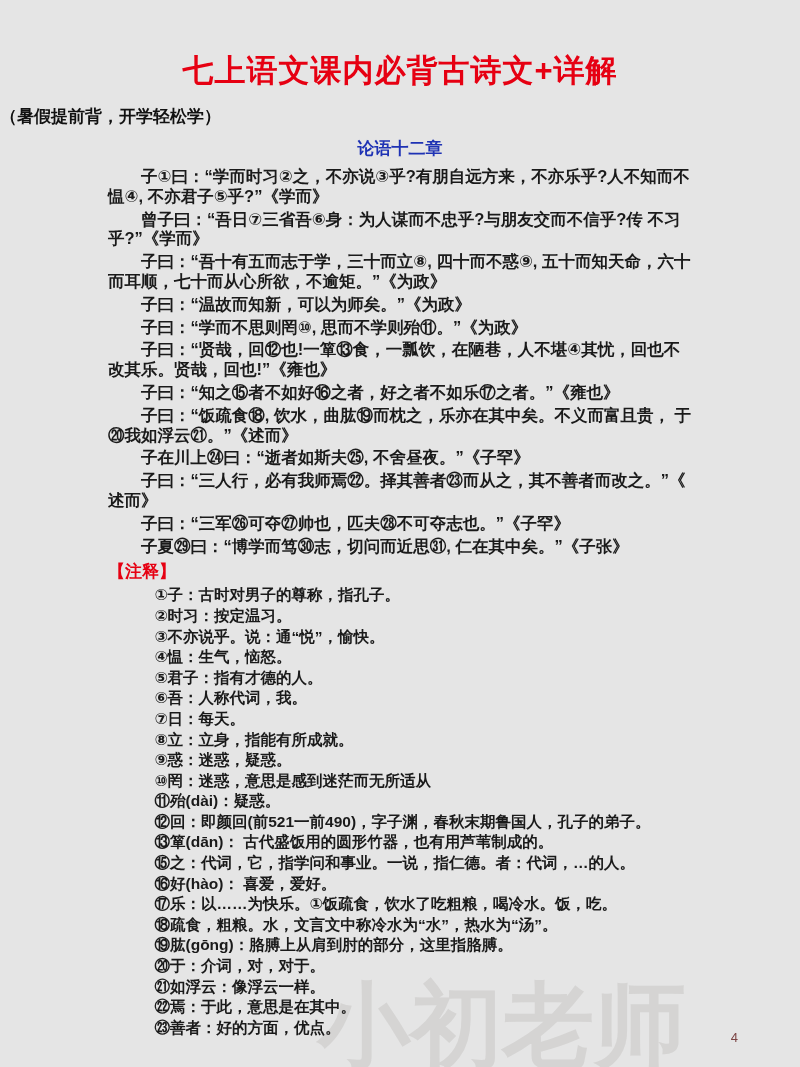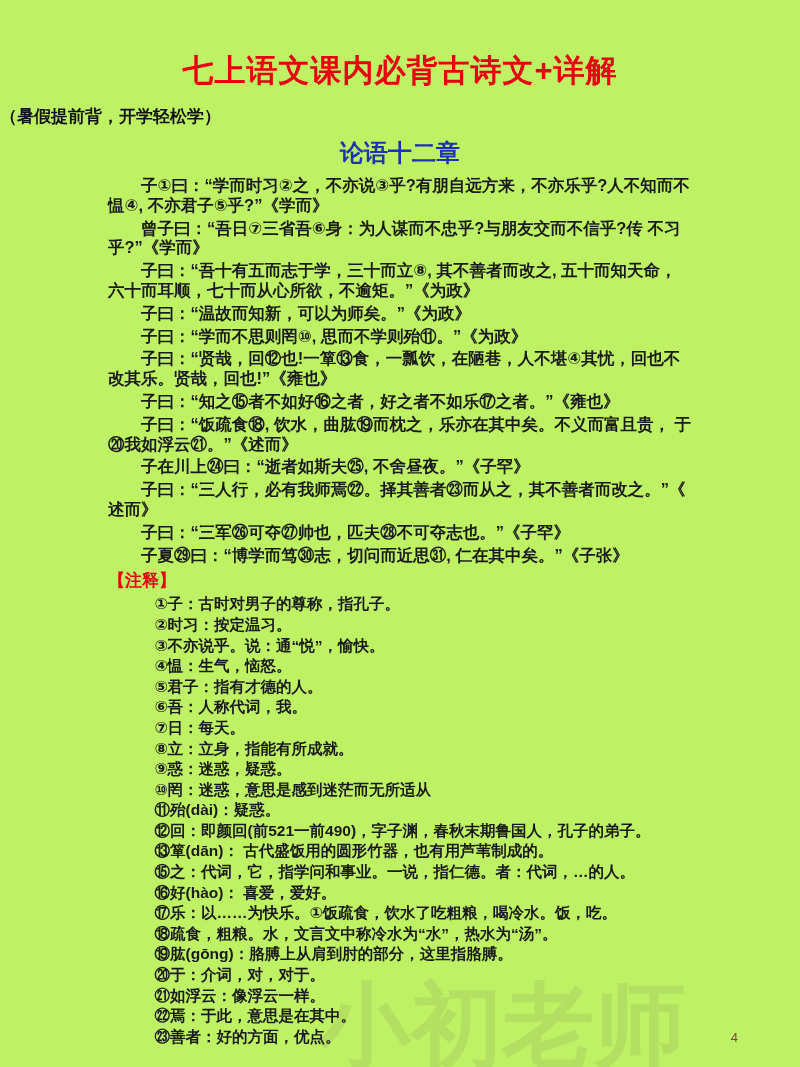--- a/index.html
+++ b/index.html
@@ -1,41 +1,41 @@
 <!DOCTYPE html>
 <html><head>
 <meta charset="utf-8">
 <style>
   html,body { margin:0; padding:0; background:#ffffff; }
   .page {
     position:relative;
     width:800px; height:1067px;
     margin:0 auto;
-    background:#bef264;
+    background:#e5e5e5;
     font-family:"Liberation Sans","DejaVu Sans",sans-serif;
     color:#1a1a1a;
     overflow:hidden;
   }
   .title {
     margin:0; padding-top:50px;
     text-align:center;
     font-size:31px; font-weight:700;
     color:#e60012;
     letter-spacing:1px;
   }
   .subtitle {
     margin-top:13px;
     text-align:left;
     font-size:17px; font-weight:700;
     color:#111111;
   }
   .section-title {
     margin:9px 0 0;
     text-align:center;
-    font-size:24px; font-weight:700;
+    font-size:17px; font-weight:700;
     color:#1e32b4;
   }
   .content {
     position:relative;
     margin:7px 108px 0;
     width:584px;
   }
   .passage {
     margin:0 0 3px;
     font-size:16.5px;
@@ -87,21 +87,21 @@
   <h2 class="section-title">论语十二章</h2>
 
   <div class="content">
 
     <div class="passages">
 
         <p class="passage">子①曰：“学而时习②之，不亦说③乎?有朋自远方来，不亦乐乎?人不知而不愠④, 不亦君子⑤乎?”《学而》</p>
 
         <p class="passage">曾子曰：“吾日⑦三省吾⑥身：为人谋而不忠乎?与朋友交而不信乎?传 不习乎?”《学而》</p>
 
-        <p class="passage">子曰：“吾十有五而志于学，三十而立⑧, 其不善者而改之, 五十而知天命，六十而耳顺，七十而从心所欲，不逾矩。”《为政》</p>
+        <p class="passage">子曰：“吾十有五而志于学，三十而立⑧, 四十而不惑⑨, 五十而知天命，六十而耳顺，七十而从心所欲，不逾矩。”《为政》</p>
 
         <p class="passage">子曰：“温故而知新，可以为师矣。”《为政》</p>
 
         <p class="passage">子曰：“学而不思则罔⑩, 思而不学则殆⑪。”《为政》</p>
 
         <p class="passage">子曰：“贤哉，回⑫也!一箪⑬食，一瓢饮，在陋巷，人不堪④其忧，回也不改其乐。贤哉，回也!”《雍也》</p>
 
         <p class="passage">子曰：“知之⑮者不如好⑯之者，好之者不如乐⑰之者。”《雍也》</p>
 
         <p class="passage">子曰：“饭疏食⑱, 饮水，曲肱⑲而枕之，乐亦在其中矣。不义而富且贵， 于⑳我如浮云㉑。”《述而》</p>

